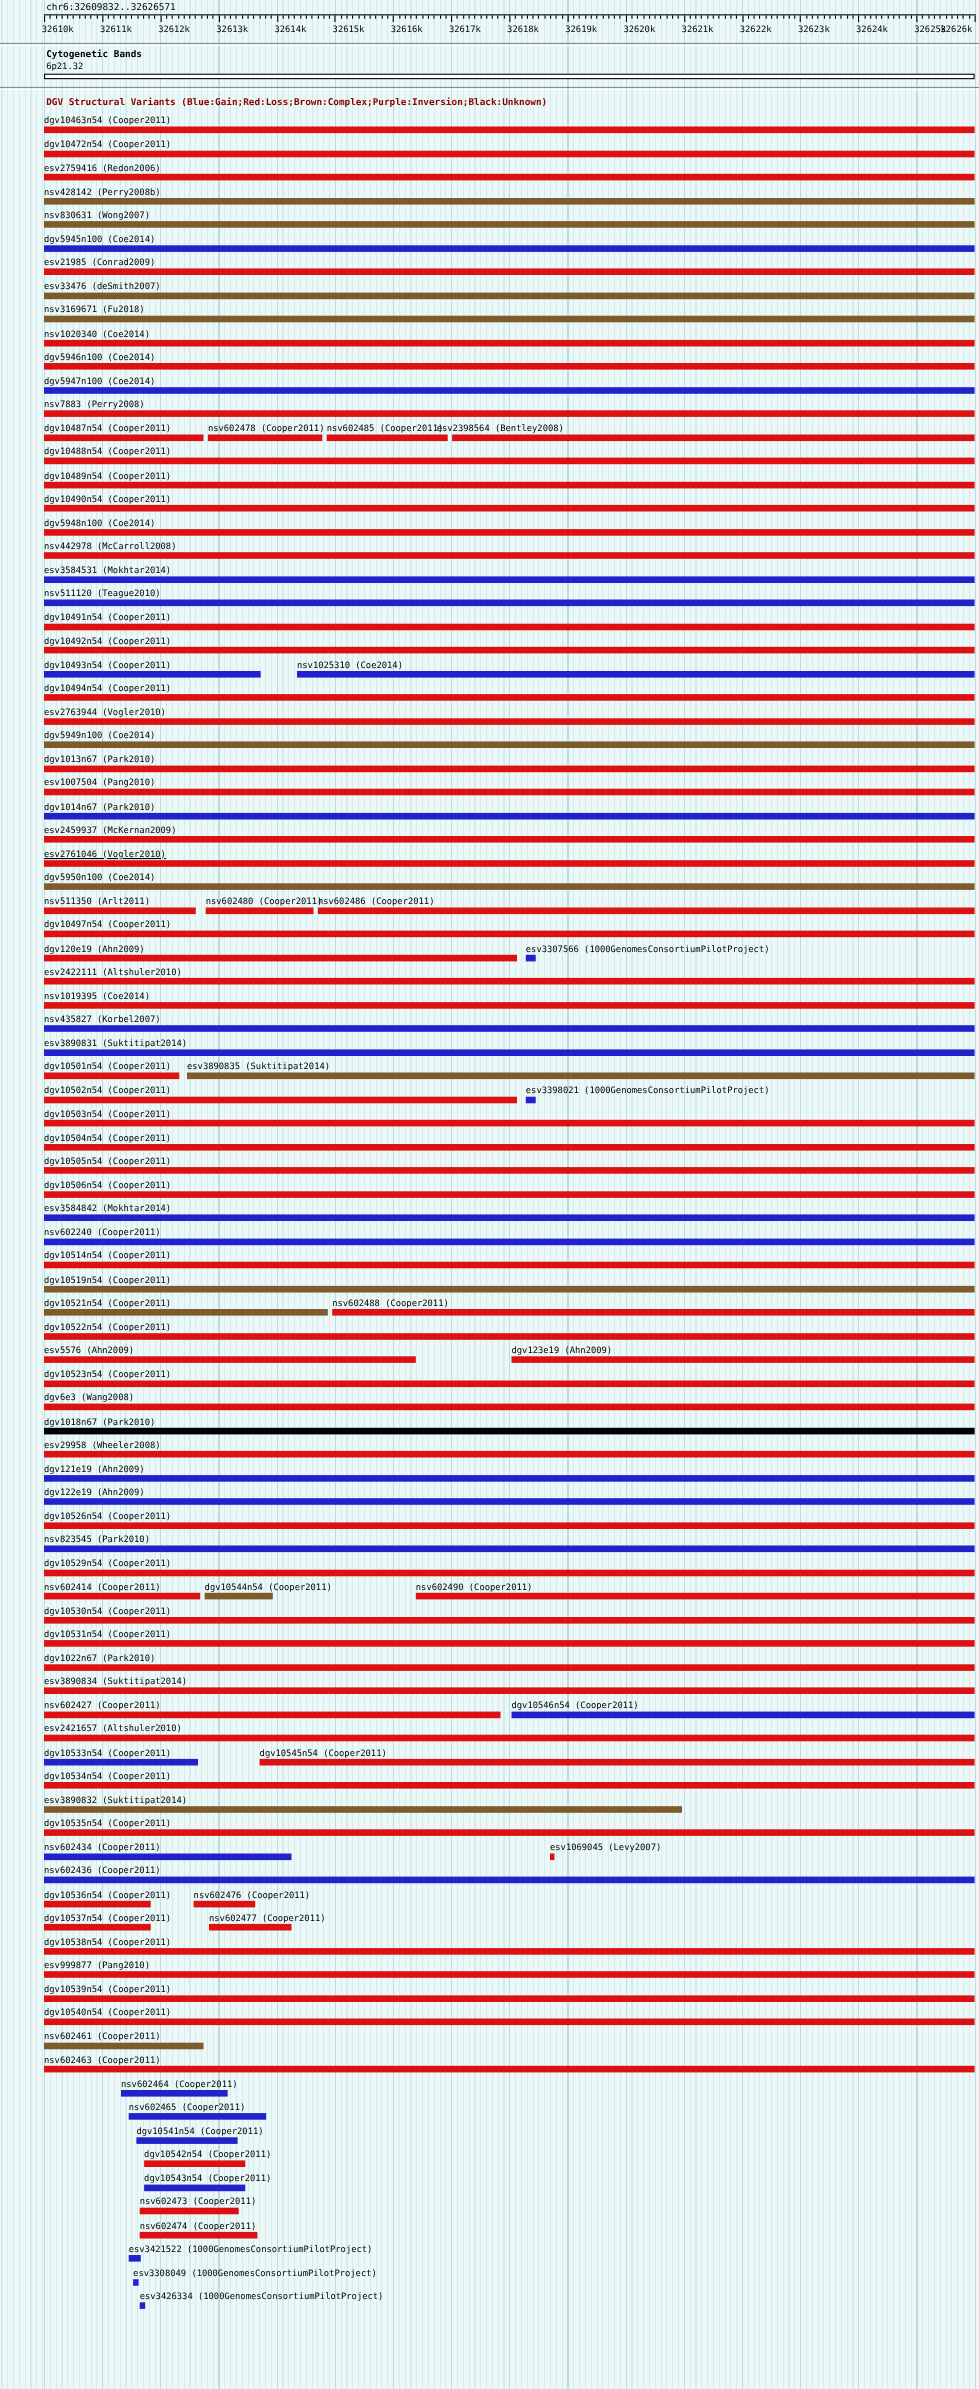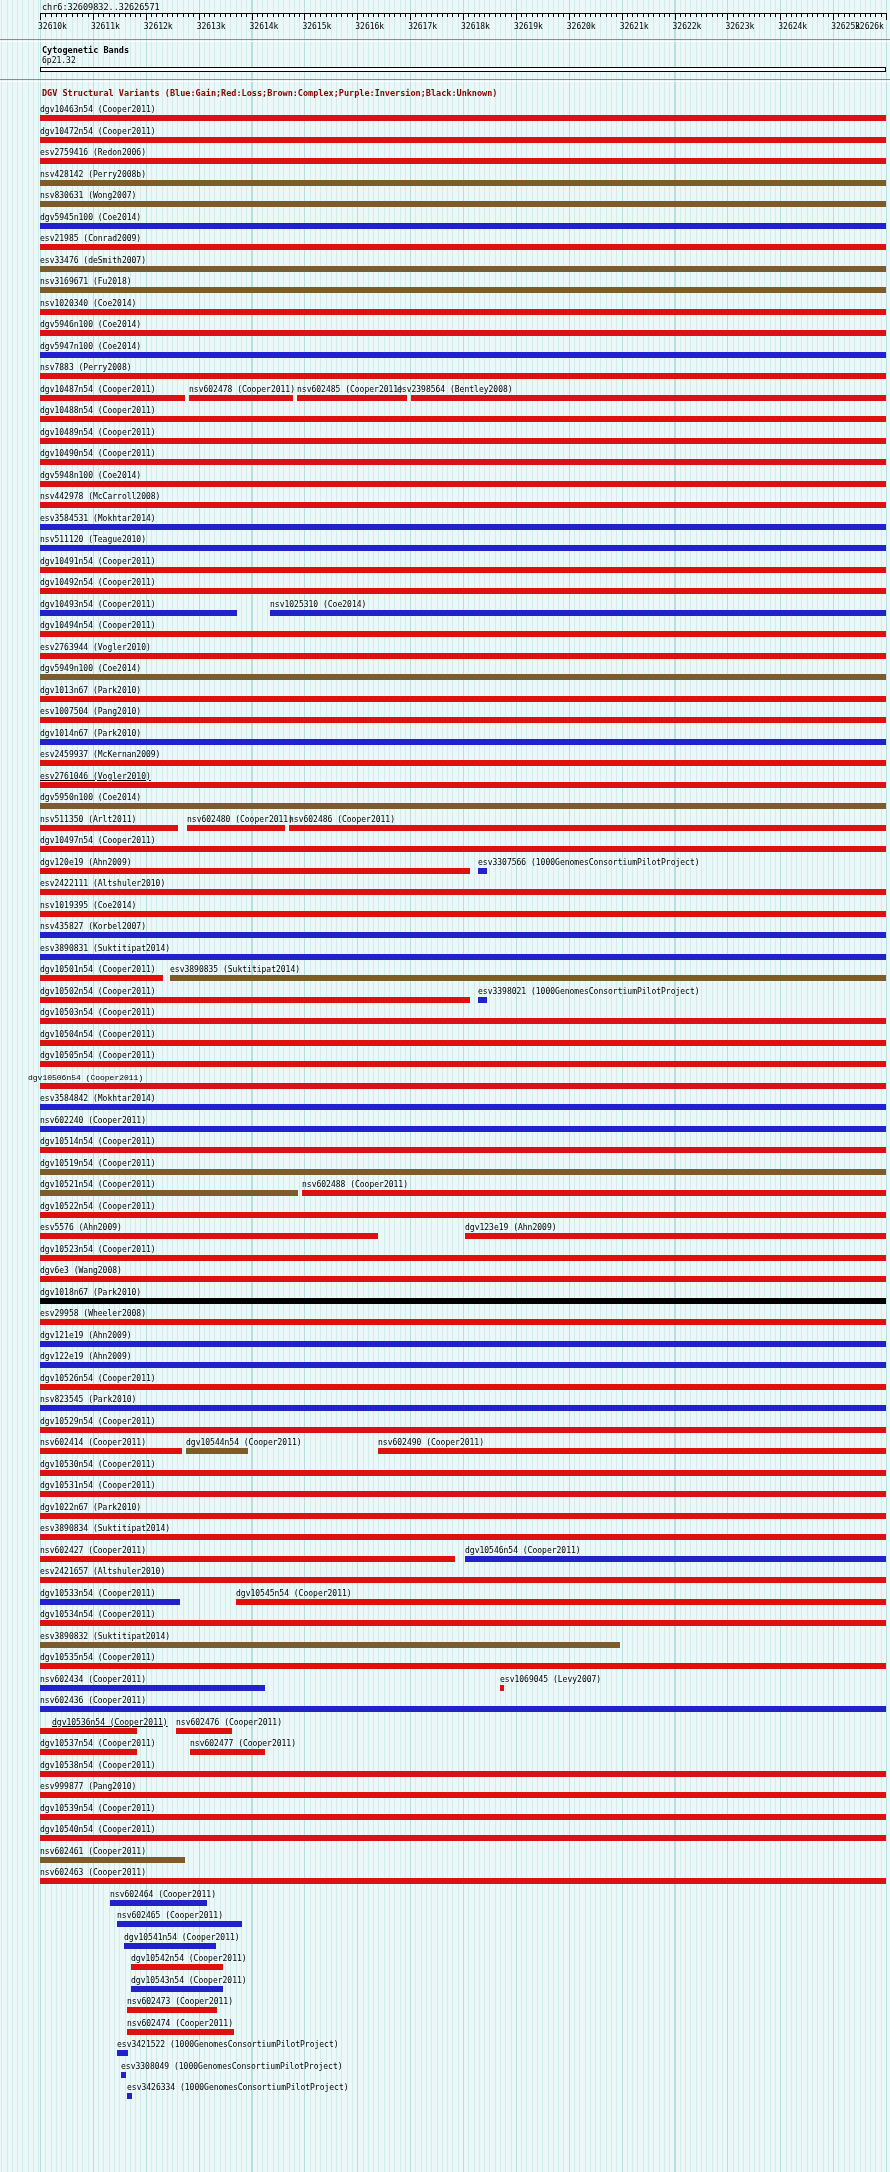--- a/index.html
+++ b/index.html
@@ -421,21 +421,21 @@
     </div>
     <div class="vrow">
       <div class="vlabel" style="left: 40px;">dgv10504n54 (Cooper2011)</div>
       <div class="vbar" style="left: 40px; width: 846px; background: rgb(221, 17, 17);"></div>
     </div>
     <div class="vrow">
       <div class="vlabel" style="left: 40px;">dgv10505n54 (Cooper2011)</div>
       <div class="vbar" style="left: 40px; width: 846px; background: rgb(221, 17, 17);"></div>
     </div>
     <div class="vrow">
-      <div class="vlabel" style="left: 28px; font-family: Liberation Mono, monospace;">dgv10506n54 (Cooper2011)</div>
+      <div class="vlabel" style="left: 40px;">dgv10506n54 (Cooper2011)</div>
       <div class="vbar" style="left: 40px; width: 846px; background: rgb(221, 17, 17);"></div>
     </div>
     <div class="vrow">
       <div class="vlabel" style="left: 40px;">esv3584842 (Mokhtar2014)</div>
       <div class="vbar" style="left: 40px; width: 846px; background: rgb(34, 34, 204);"></div>
     </div>
     <div class="vrow">
       <div class="vlabel" style="left: 40px;">nsv602240 (Cooper2011)</div>
       <div class="vbar" style="left: 40px; width: 846px; background: rgb(34, 34, 204);"></div>
     </div>
@@ -555,21 +555,21 @@
       <div class="vlabel" style="left: 40px;">nsv602434 (Cooper2011)</div>
       <div class="vbar" style="left: 40px; width: 225px; background: rgb(34, 34, 204);"></div>
       <div class="vlabel" style="left: 500px;">esv1069045 (Levy2007)</div>
       <div class="vbar" style="left: 500px; width: 4px; background: rgb(221, 17, 17);"></div>
     </div>
     <div class="vrow">
       <div class="vlabel" style="left: 40px;">nsv602436 (Cooper2011)</div>
       <div class="vbar" style="left: 40px; width: 846px; background: rgb(34, 34, 204);"></div>
     </div>
     <div class="vrow">
-      <div class="vlabel" style="left: 52px; text-decoration: underline;">dgv10536n54 (Cooper2011)</div>
+      <div class="vlabel" style="left: 40px;">dgv10536n54 (Cooper2011)</div>
       <div class="vbar" style="left: 40px; width: 97px; background: rgb(221, 17, 17);"></div>
       <div class="vlabel" style="left: 176px;">nsv602476 (Cooper2011)</div>
       <div class="vbar" style="left: 176px; width: 56px; background: rgb(221, 17, 17);"></div>
     </div>
     <div class="vrow">
       <div class="vlabel" style="left: 40px;">dgv10537n54 (Cooper2011)</div>
       <div class="vbar" style="left: 40px; width: 97px; background: rgb(221, 17, 17);"></div>
       <div class="vlabel" style="left: 190px;">nsv602477 (Cooper2011)</div>
       <div class="vbar" style="left: 190px; width: 75px; background: rgb(221, 17, 17);"></div>
     </div>

